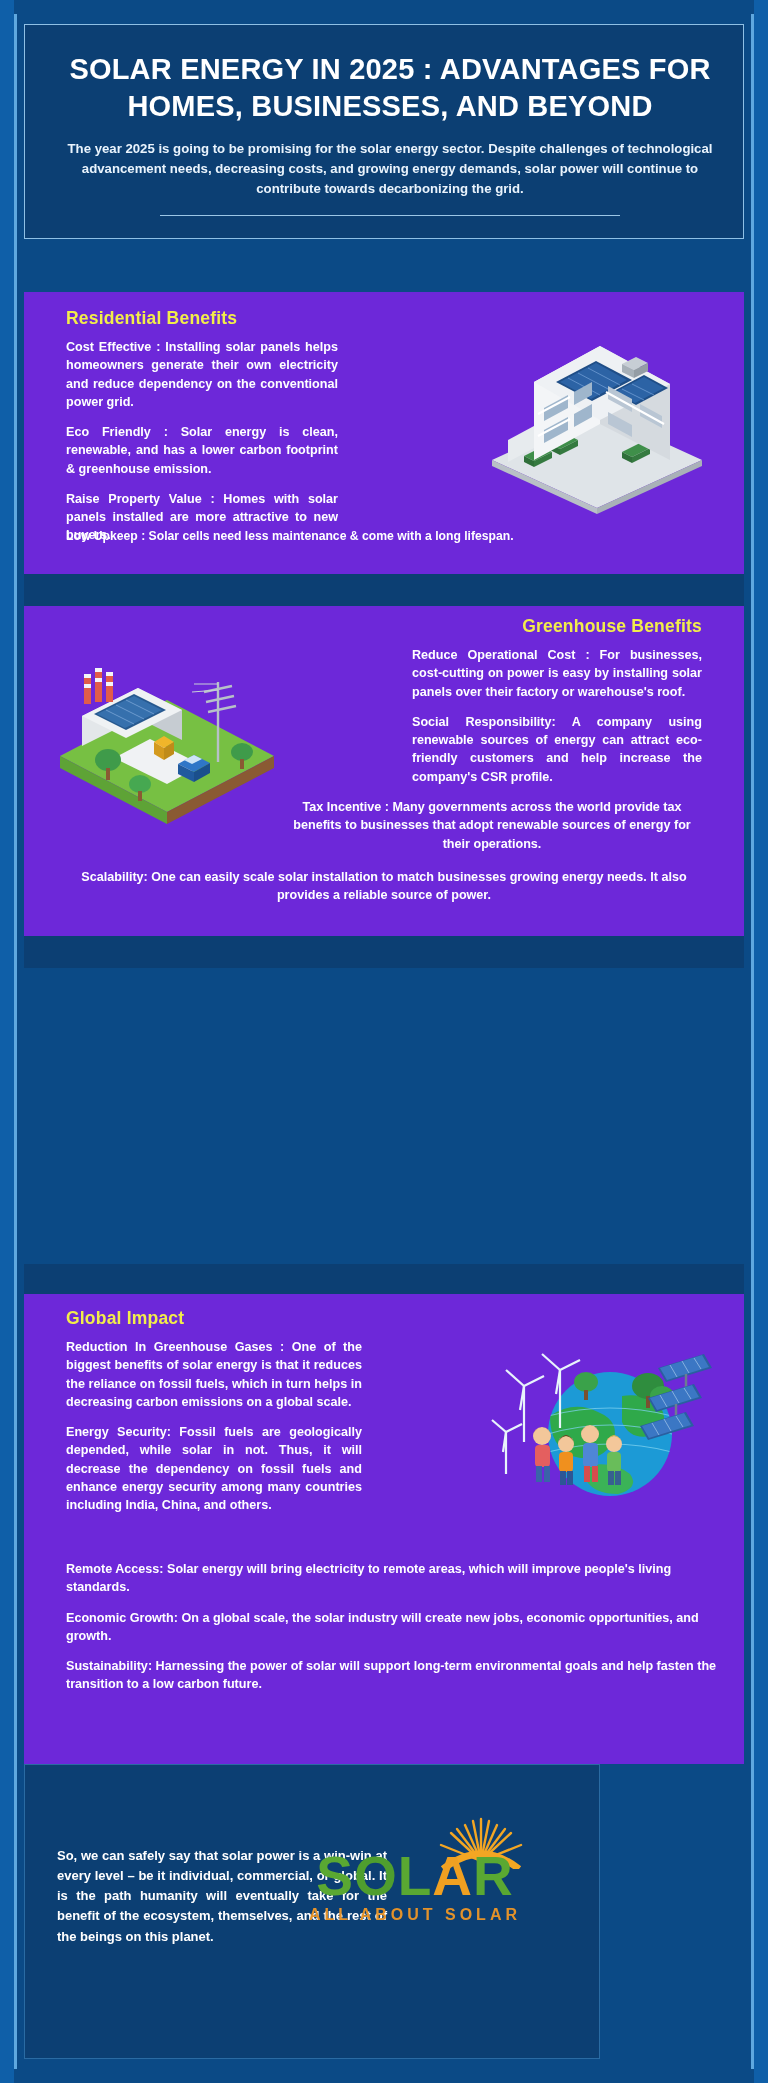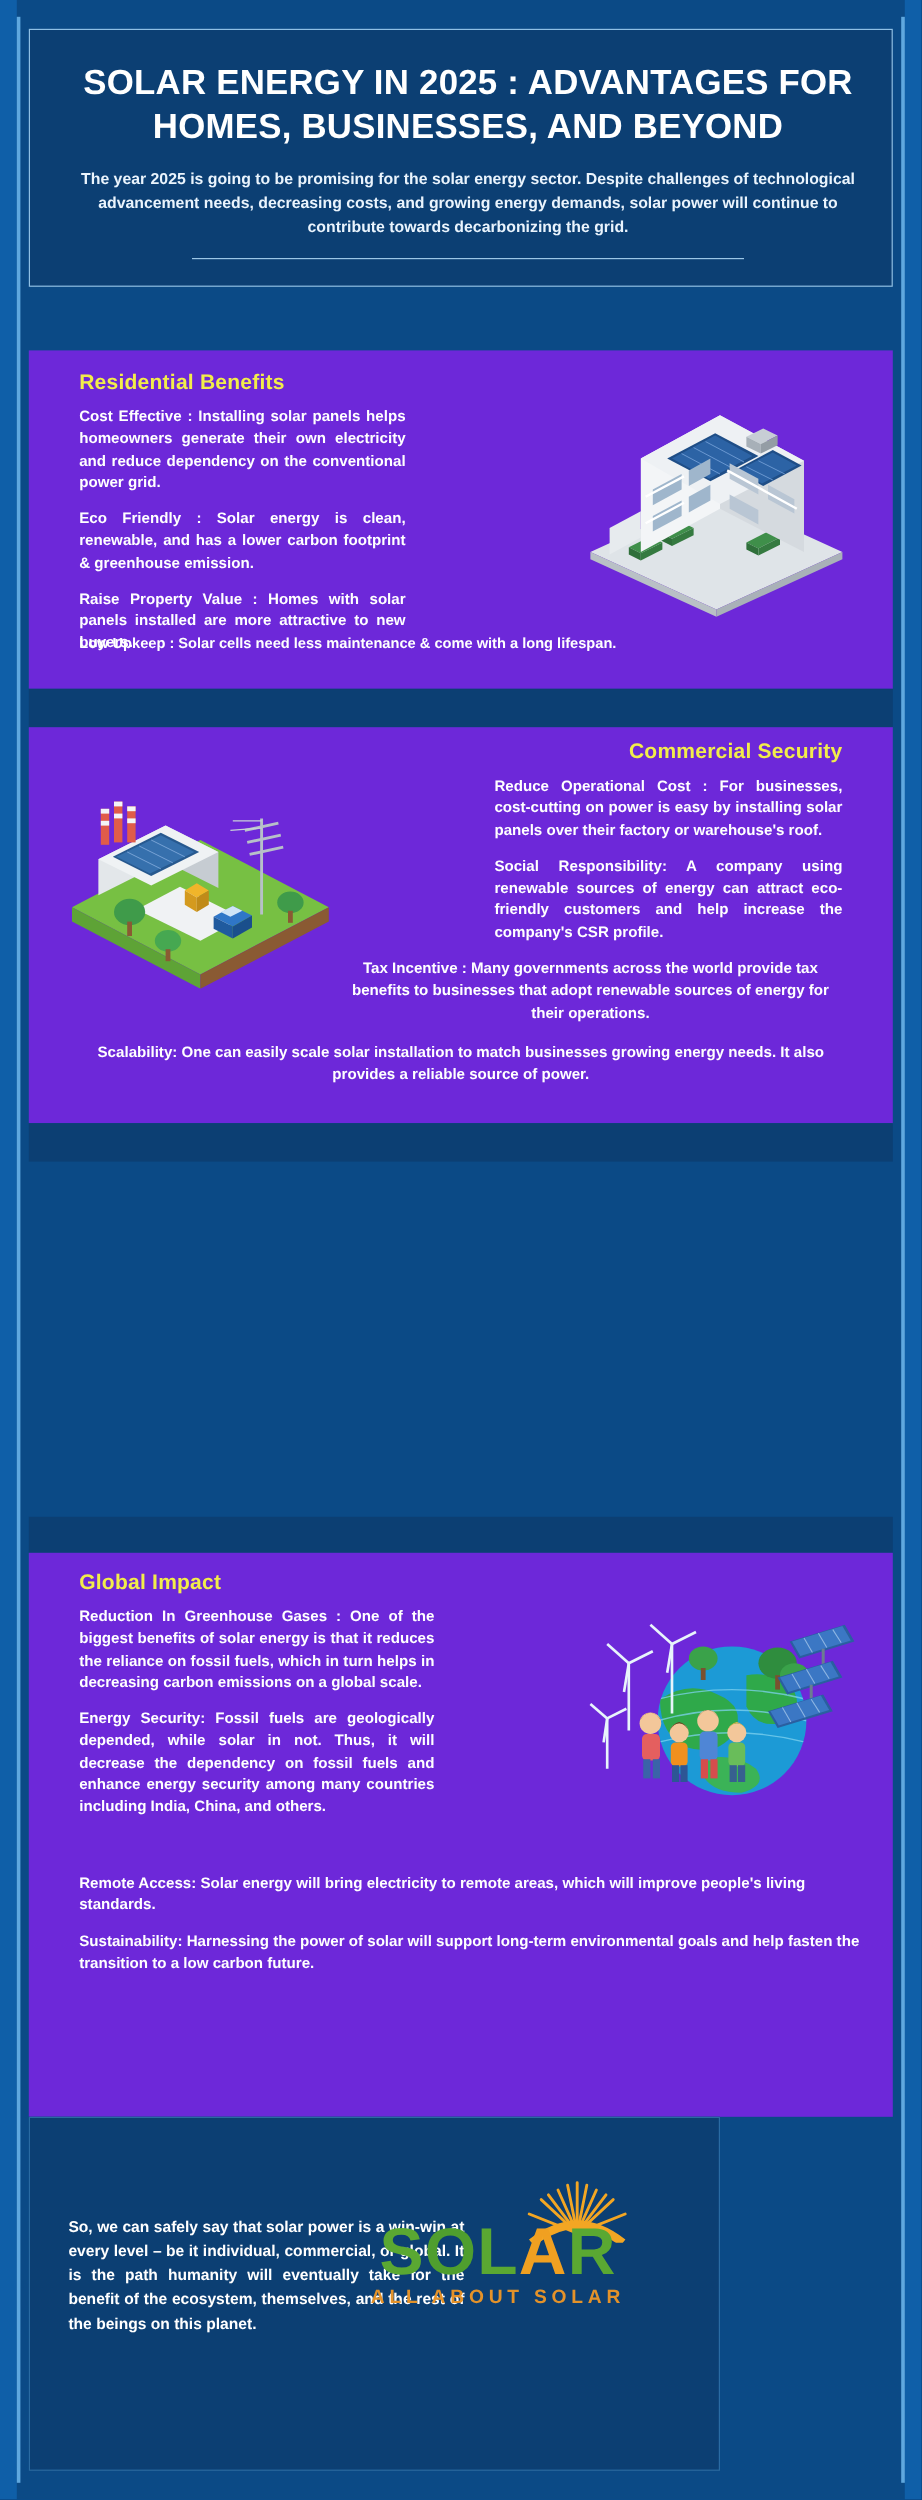--- a/index.html
+++ b/index.html
@@ -351,21 +351,21 @@
 
         <polygon points="36,142 36,120 62,106 62,128" fill="#e7ebee"></polygon>
         <polygon points="36,120 62,106 62,106 36,120" fill="#dfe4e8"></polygon>
       </svg>
     </div>
   </div>
 
   <div class="band-dark" id="div1"></div>
 
   <div class="band" id="commercial">
-    <h2 class="sec-title" id="com-title">Commercial Security</h2>
+    <h2 class="sec-title" id="com-title">Greenhouse Benefits</h2>
 
     <div id="com-col">
       <p class="body just">Reduce Operational Cost : For businesses, cost-cutting on power is easy by installing solar panels over their factory or warehouse's roof.</p>
       <p class="body just">Social Responsibility: A company using renewable sources of energy can attract eco-friendly customers and help increase the company's CSR profile.</p>
     </div>
 
     <div id="com-mid">
       <p class="body center">Tax Incentive : Many governments across the world provide tax benefits to businesses that adopt renewable sources of energy for their operations.</p>
     </div>
 
@@ -445,20 +445,21 @@
   <div class="band" id="global">
     <h2 class="sec-title" id="glb-title">Global Impact</h2>
 
     <div id="glb-col">
       <p class="body just">Reduction In Greenhouse Gases : One of the biggest benefits of solar energy is that it reduces the reliance on fossil fuels, which in turn helps in decreasing carbon emissions on a global scale.</p>
       <p class="body just">Energy Security: Fossil fuels are geologically depended, while solar in not. Thus, it will decrease the dependency on fossil fuels and enhance energy security among many countries including India, China, and others.</p>
     </div>
 
     <div id="glb-wide">
       <p class="body">Remote Access: Solar energy will bring electricity to remote areas, which will improve people's living standards.</p>
+      <p class="body">Economic Growth: On a global scale, the solar industry will create new jobs, economic opportunities, and growth.</p>
       <p class="body">Sustainability: Harnessing the power of solar will support long-term environmental goals and help fasten the transition to a low carbon future.</p>
     </div>
 
     <div id="glb-art">
       <svg viewBox="0 0 228 178" width="228" height="178">
         <defs>
           <clipPath id="globeClip">
               <circle cx="120" cy="110" r="62"></circle>
             </clipPath>
         </defs>

